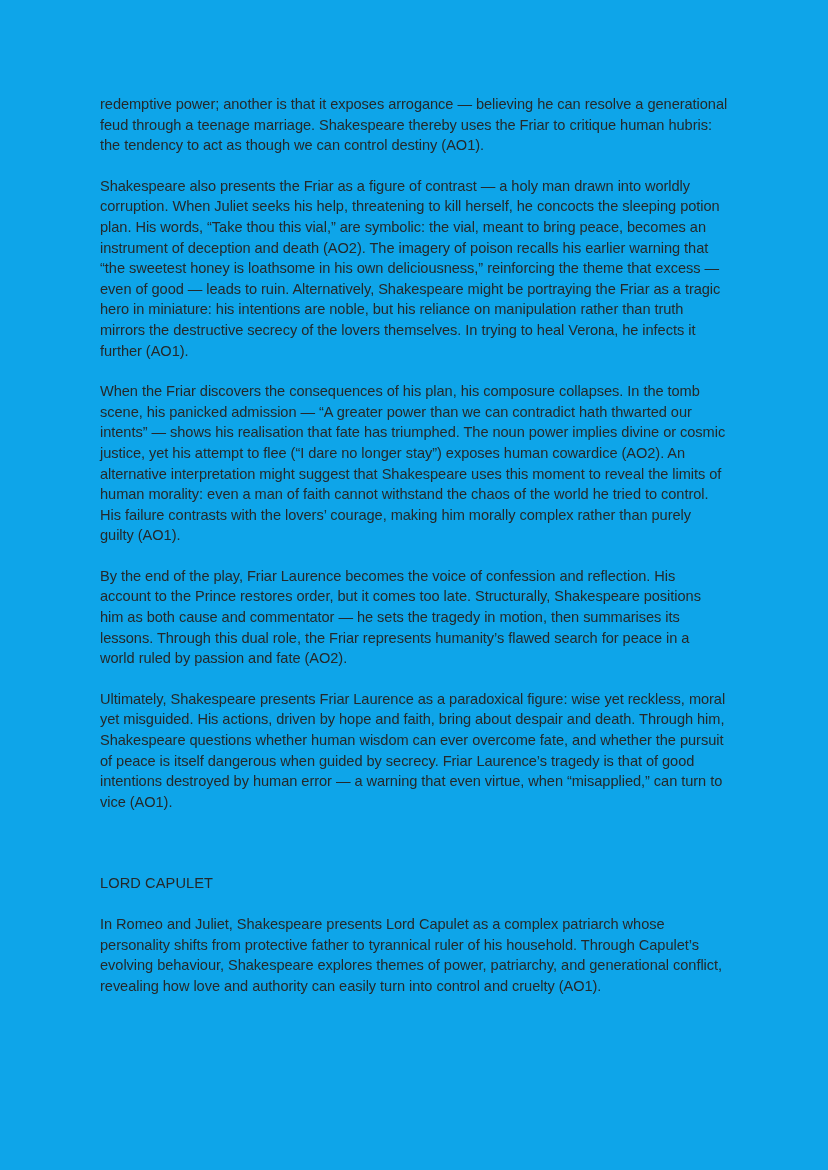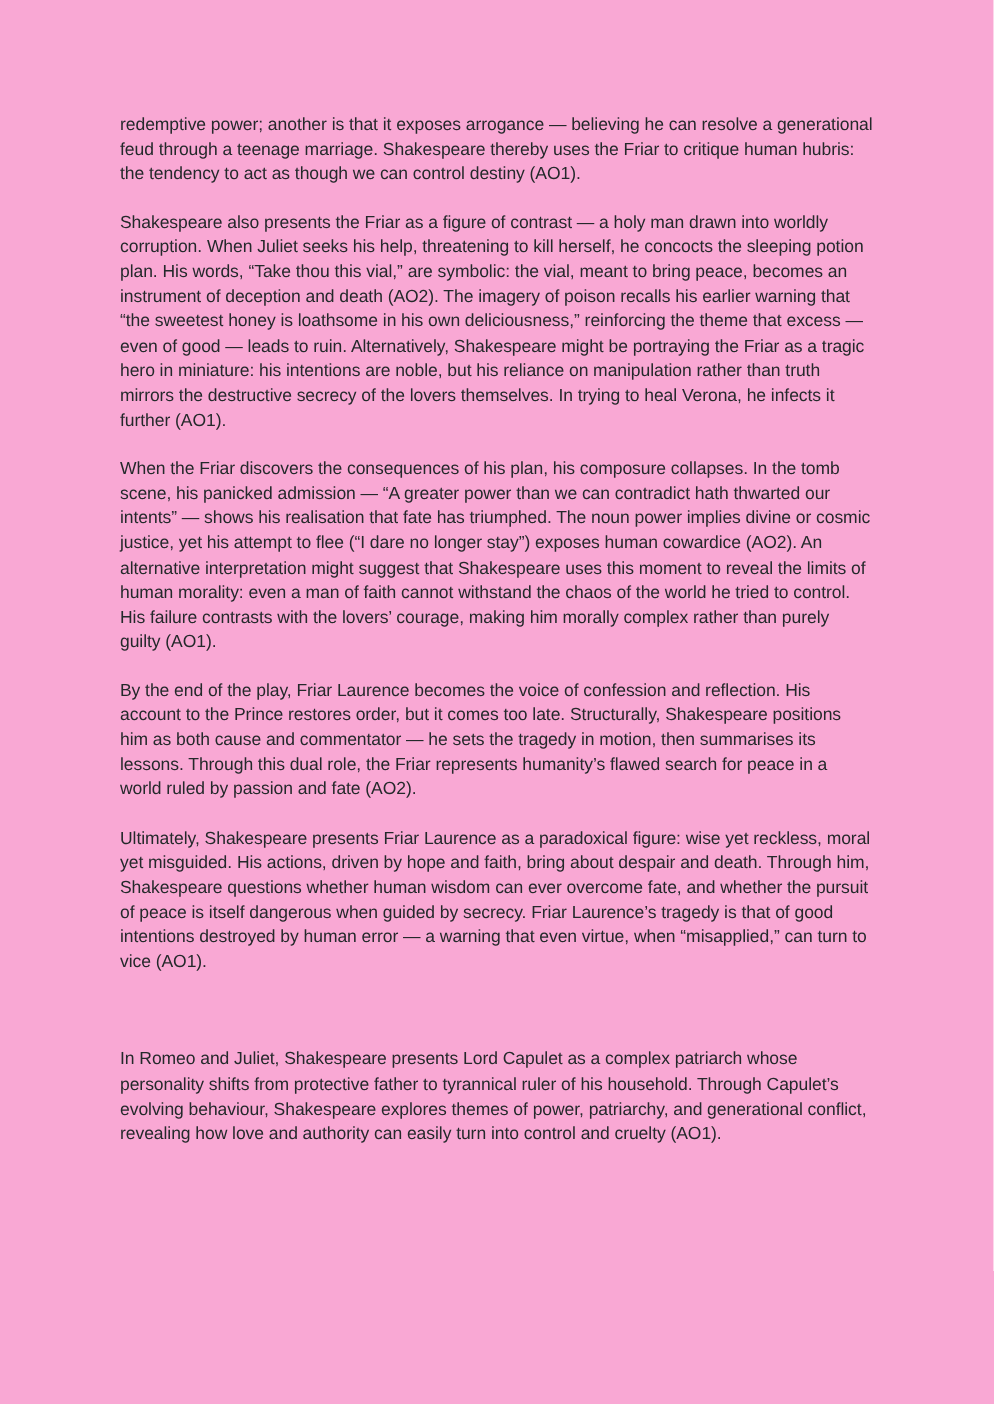--- a/index.html
+++ b/index.html
@@ -11,21 +11,21 @@
     width: 828px;
     height: 1170px;
     font-family: "Liberation Sans", sans-serif;
     color: #24292b;
     -webkit-font-smoothing: antialiased;
   }
   .page {
     position: relative;
     width: 828px;
     height: 1170px;
-    background: #f9a8d4;
+    background: #0ea5e9;
     box-sizing: border-box;
     padding: 94px 100px 0 100px;
     overflow: hidden;
   }
   .doc-body {
     width: 628px;
   }
   .para {
     font-size: 14.6px;
     line-height: 20.6px;
@@ -58,17 +58,18 @@
     <p class="para">Shakespeare also presents the Friar as a figure of contrast — a holy man drawn into worldly corruption. When Juliet seeks his help, threatening to kill herself, he concocts the sleeping potion plan. His words, “Take thou this vial,” are symbolic: the vial, meant to bring peace, becomes an instrument of deception and death (AO2). The imagery of poison recalls his earlier warning that “the sweetest honey is loathsome in his own deliciousness,” reinforcing the theme that excess — even of good — leads to ruin. Alternatively, Shakespeare might be portraying the Friar as a tragic hero in miniature: his intentions are noble, but his reliance on manipulation rather than truth mirrors the destructive secrecy of the lovers themselves. In trying to heal Verona, he infects it further (AO1).</p>
 
     <p class="para">When the Friar discovers the consequences of his plan, his composure collapses. In the tomb scene, his panicked admission — “A greater power than we can contradict hath thwarted our intents” — shows his realisation that fate has triumphed. The noun power implies divine or cosmic justice, yet his attempt to flee (“I dare no longer stay”) exposes human cowardice (AO2). An alternative interpretation might suggest that Shakespeare uses this moment to reveal the limits of human morality: even a man of faith cannot withstand the chaos of the world he tried to control. His failure contrasts with the lovers’ courage, making him morally complex rather than purely guilty (AO1).</p>
 
     <p class="para">By the end of the play, Friar Laurence becomes the voice of confession and reflection. His account to the Prince restores order, but it comes too late. Structurally, Shakespeare positions him as both cause and commentator — he sets the tragedy in motion, then summarises its lessons. Through this dual role, the Friar represents humanity’s flawed search for peace in a world ruled by passion and fate (AO2).</p>
 
     <p class="para">Ultimately, Shakespeare presents Friar Laurence as a paradoxical figure: wise yet reckless, moral yet misguided. His actions, driven by hope and faith, bring about despair and death. Through him, Shakespeare questions whether human wisdom can ever overcome fate, and whether the pursuit of peace is itself dangerous when guided by secrecy. Friar Laurence’s tragedy is that of good intentions destroyed by human error — a warning that even virtue, when “misapplied,” can turn to vice (AO1).</p>
 
     <div class="spacer-break"></div>
 
+    <h2 class="section-heading">LORD CAPULET</h2>
 
     <p class="para">In Romeo and Juliet, Shakespeare presents Lord Capulet as a complex patriarch whose personality shifts from protective father to tyrannical ruler of his household. Through Capulet’s evolving behaviour, Shakespeare explores themes of power, patriarchy, and generational conflict, revealing how love and authority can easily turn into control and cruelty (AO1).</p>
 
   </div>
 </div>
 
 </body></html>

